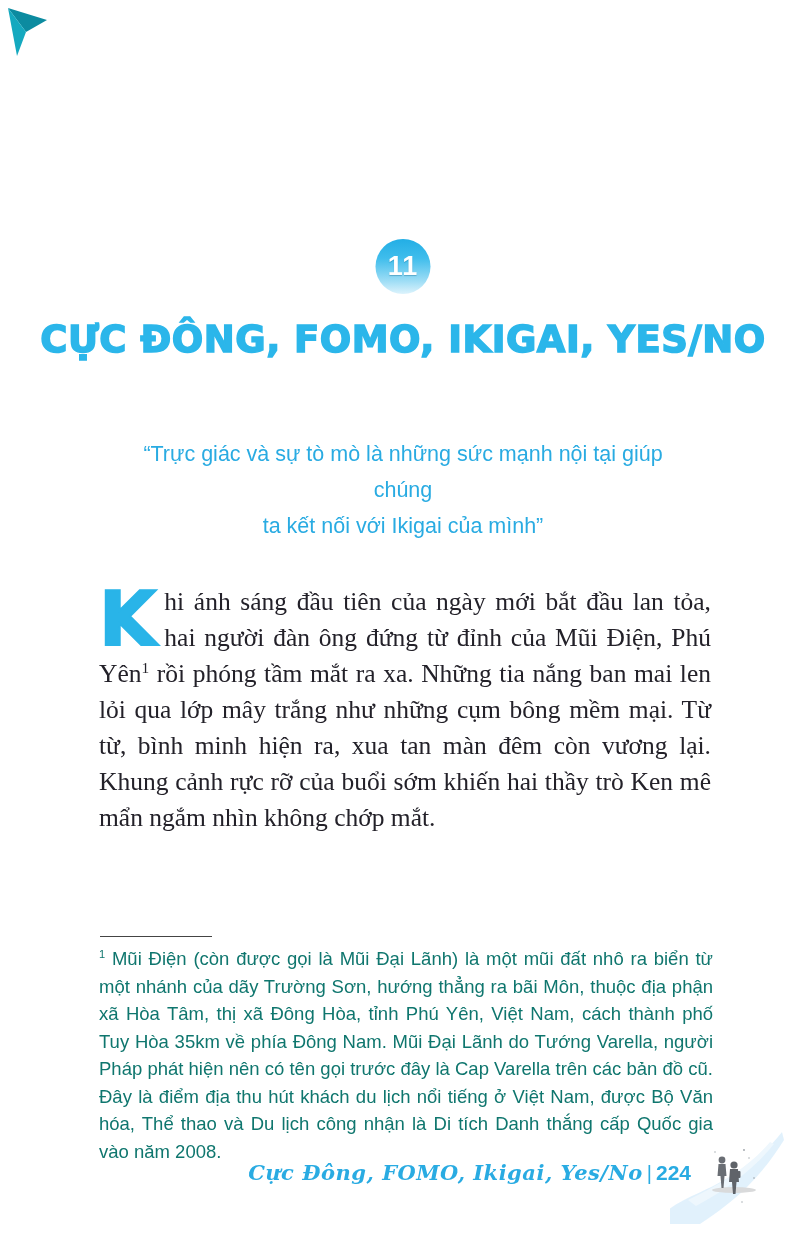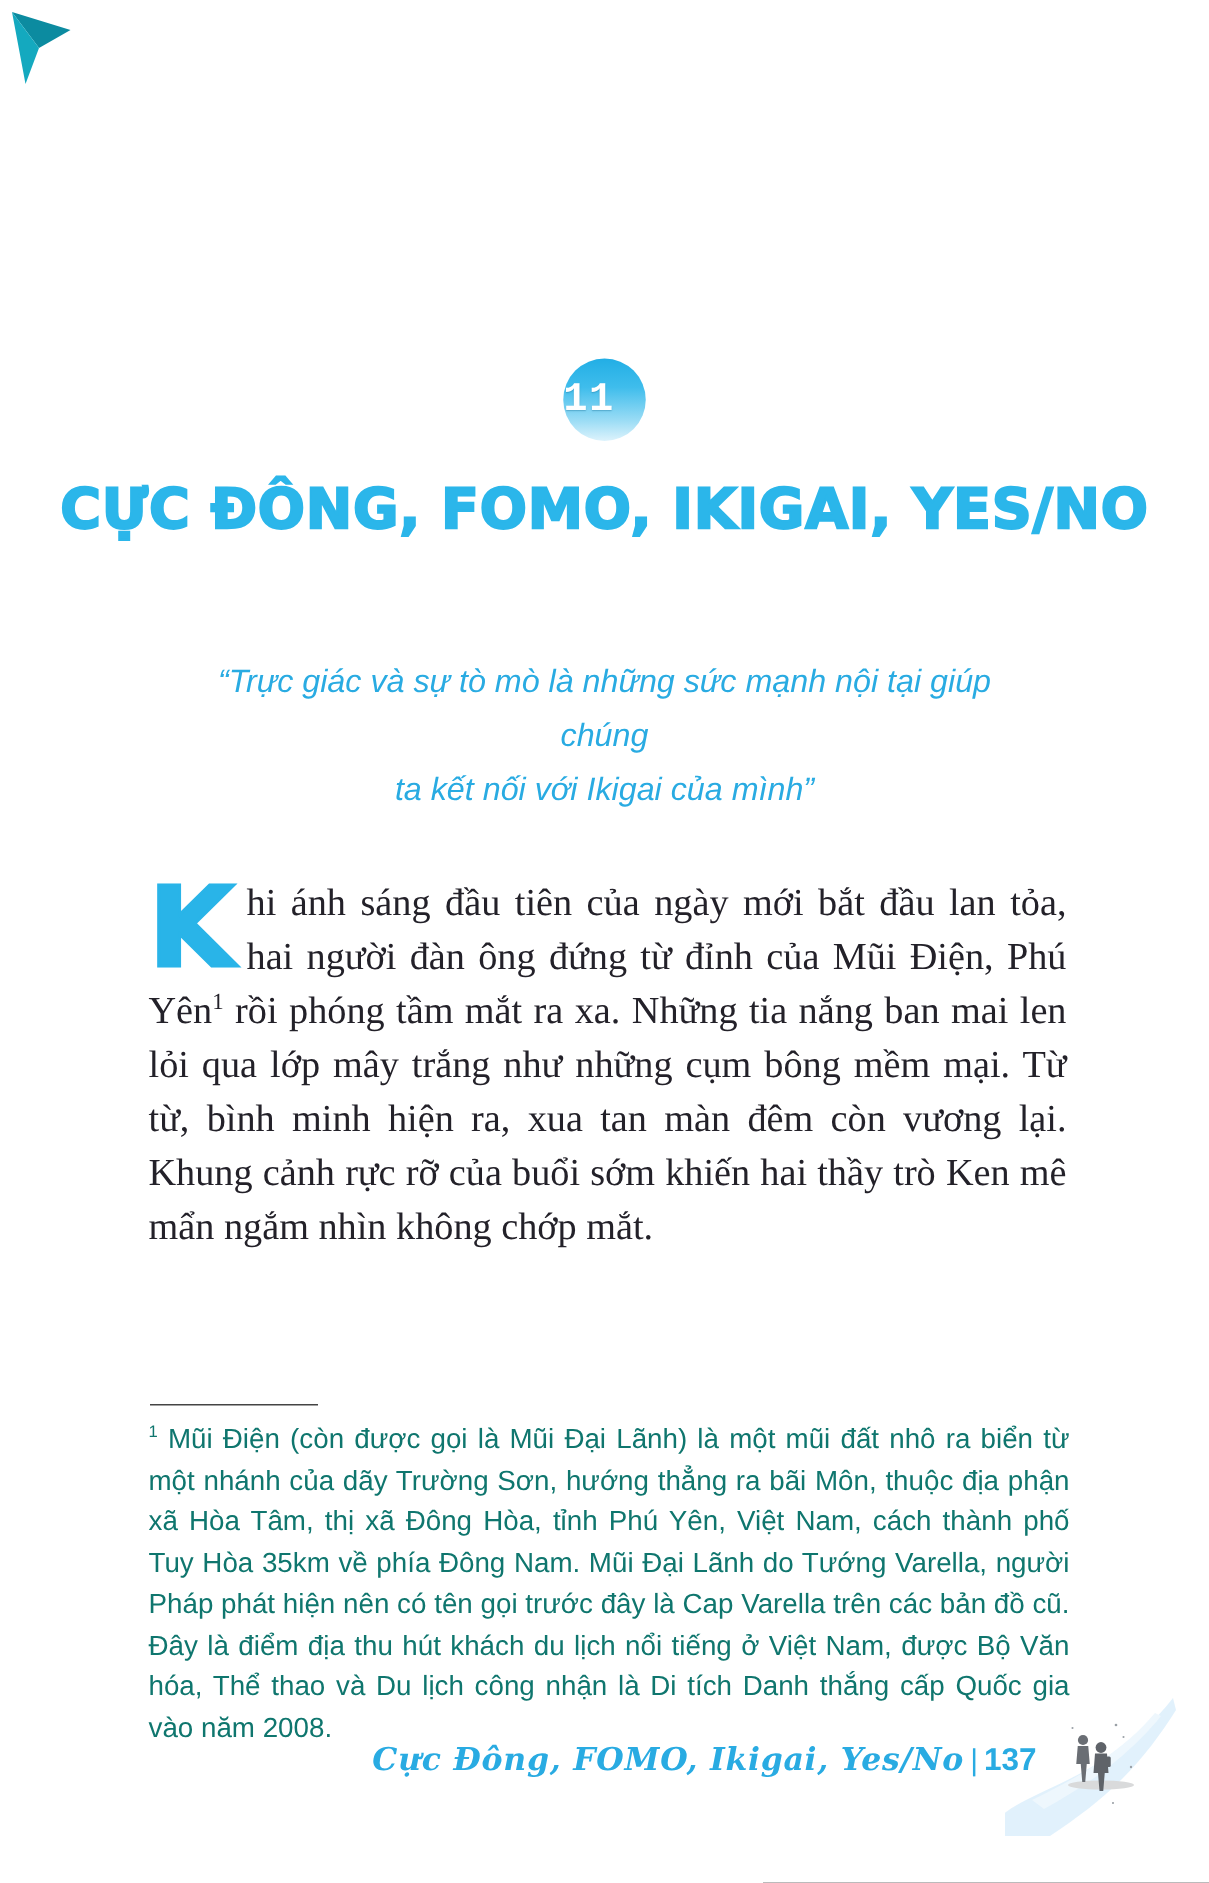--- a/index.html
+++ b/index.html
@@ -12,42 +12,42 @@
     font-family:"Liberation Serif", serif;
   }
   
   .corner{position:absolute;top:5px;left:6px;width:44px;height:54px;}
 
   
   .badge{
     position:absolute;top:239px;left:50%;transform:translateX(-50%);
     width:55px;height:55px;border-radius:50%;
     background:linear-gradient(180deg,#22aee5 0%,#3fbdec 35%,#9adcf5 75%,#ddf3fc 100%);
-    display:flex;align-items:center;
-    color:#ffffff;font-family:Liberation Mono, monospace;
+    display:flex;align-items:center;justify-content:center;
+    color:#ffffff;font-family:Liberation Sans, sans-serif;
     font-weight:bold;font-size:27px;letter-spacing:1px;
     text-shadow:0 1px 1px rgba(0,90,130,.35);
   }
 
   
   .title{
     position:absolute;top:318px;left:0;width:100%;
     text-align:center;
     font-family:"DejaVu Sans", sans-serif;
     font-weight:bold;font-size:37px;letter-spacing:.5px;
     color:#2bb6ea;
     -webkit-text-stroke:1.5px #2bb6ea;
   }
 
   
   .quote{
     position:absolute;top:436px;left:50%;transform:translateX(-50%);
     width:560px;text-align:center;
     font-family:"Liberation Sans", sans-serif;
-    font-style:italic;font-size:21.5px;line-height:36px;
+    font-size:21.5px;line-height:36px;
     color:#29abe2;
   }
   .attribution{
     position:absolute;top:505px;left:0;width:100%;
     text-align:center;
     font-family:"Liberation Sans", sans-serif;
     font-weight:bold;font-size:21.5px;color:#29abe2;
   }
 
   
@@ -128,21 +128,21 @@
       <span class="dropcap">K</span><span>hi ánh sáng đầu tiên của ngày mới bắt đầu lan tỏa, hai người đàn ông đứng từ đỉnh của Mũi Điện, Phú Yên</span><sup class="fn-ref">1</sup><span> rồi phóng tầm mắt ra xa. Những tia nắng ban mai len lỏi qua lớp mây trắng như những cụm bông mềm mại. Từ từ, bình minh hiện ra, xua tan màn đêm còn vương lại. Khung cảnh rực rỡ của buổi sớm khiến hai thầy trò Ken mê mẩn ngắm nhìn không chớp mắt.</span>
     </p>
   </div>
 
   <div class="footnote">
     <div class="footnote-rule"></div>
     <sup class="fn-ref">1</sup><span> Mũi Điện (còn được gọi là Mũi Đại Lãnh) là một mũi đất nhô ra biển từ một nhánh của dãy Trường Sơn, hướng thẳng ra bãi Môn, thuộc địa phận xã Hòa Tâm, thị xã Đông Hòa, tỉnh Phú Yên, Việt Nam, cách thành phố Tuy Hòa 35km về phía Đông Nam. Mũi Đại Lãnh do Tướng Varella, người Pháp phát hiện nên có tên gọi trước đây là Cap Varella trên các bản đồ cũ. Đây là điểm địa thu hút khách du lịch nổi tiếng ở Việt Nam, được Bộ Văn hóa, Thể thao và Du lịch công nhận là Di tích Danh thắng cấp Quốc gia vào năm 2008.</span>
   </div>
 
   <div class="footer">
-    <span class="running">Cực Đông, FOMO, Ikigai, Yes/No</span><span class="sep">|</span><span class="pagenum">137</span>
+    <span class="running">Cực Đông, FOMO, Ikigai, Yes/No</span><span class="sep">|</span><span class="pagenum">224</span>
   </div>
 
   <svg class="deco-path" viewBox="0 0 136 110">
     <path d="M112,4 C100,20 86,30 70,42 C52,55 34,62 14,72 C6,76 0,80 -4,84 L-4,96 L30,96 C48,84 64,72 78,58 C92,44 104,28 114,12 Z" fill="#dceefb" opacity="0.85"></path>
     <path d="M100,14 C90,26 78,36 64,46 C50,56 34,64 18,72 L26,78 C44,68 60,58 74,46 C86,36 96,26 104,16 Z" fill="#eef7fd"></path>
     <ellipse cx="64" cy="62" rx="22" ry="3" fill="#d9dadb"></ellipse>
 
     <g fill="#6a6e74">
       <circle cx="52" cy="32" r="3.4"></circle>
       <path d="M48.5,36 L55.5,36 L56.5,48 L54.5,48 L53.5,60 L51.5,60 L50.5,48 L47.5,48 Z"></path>

